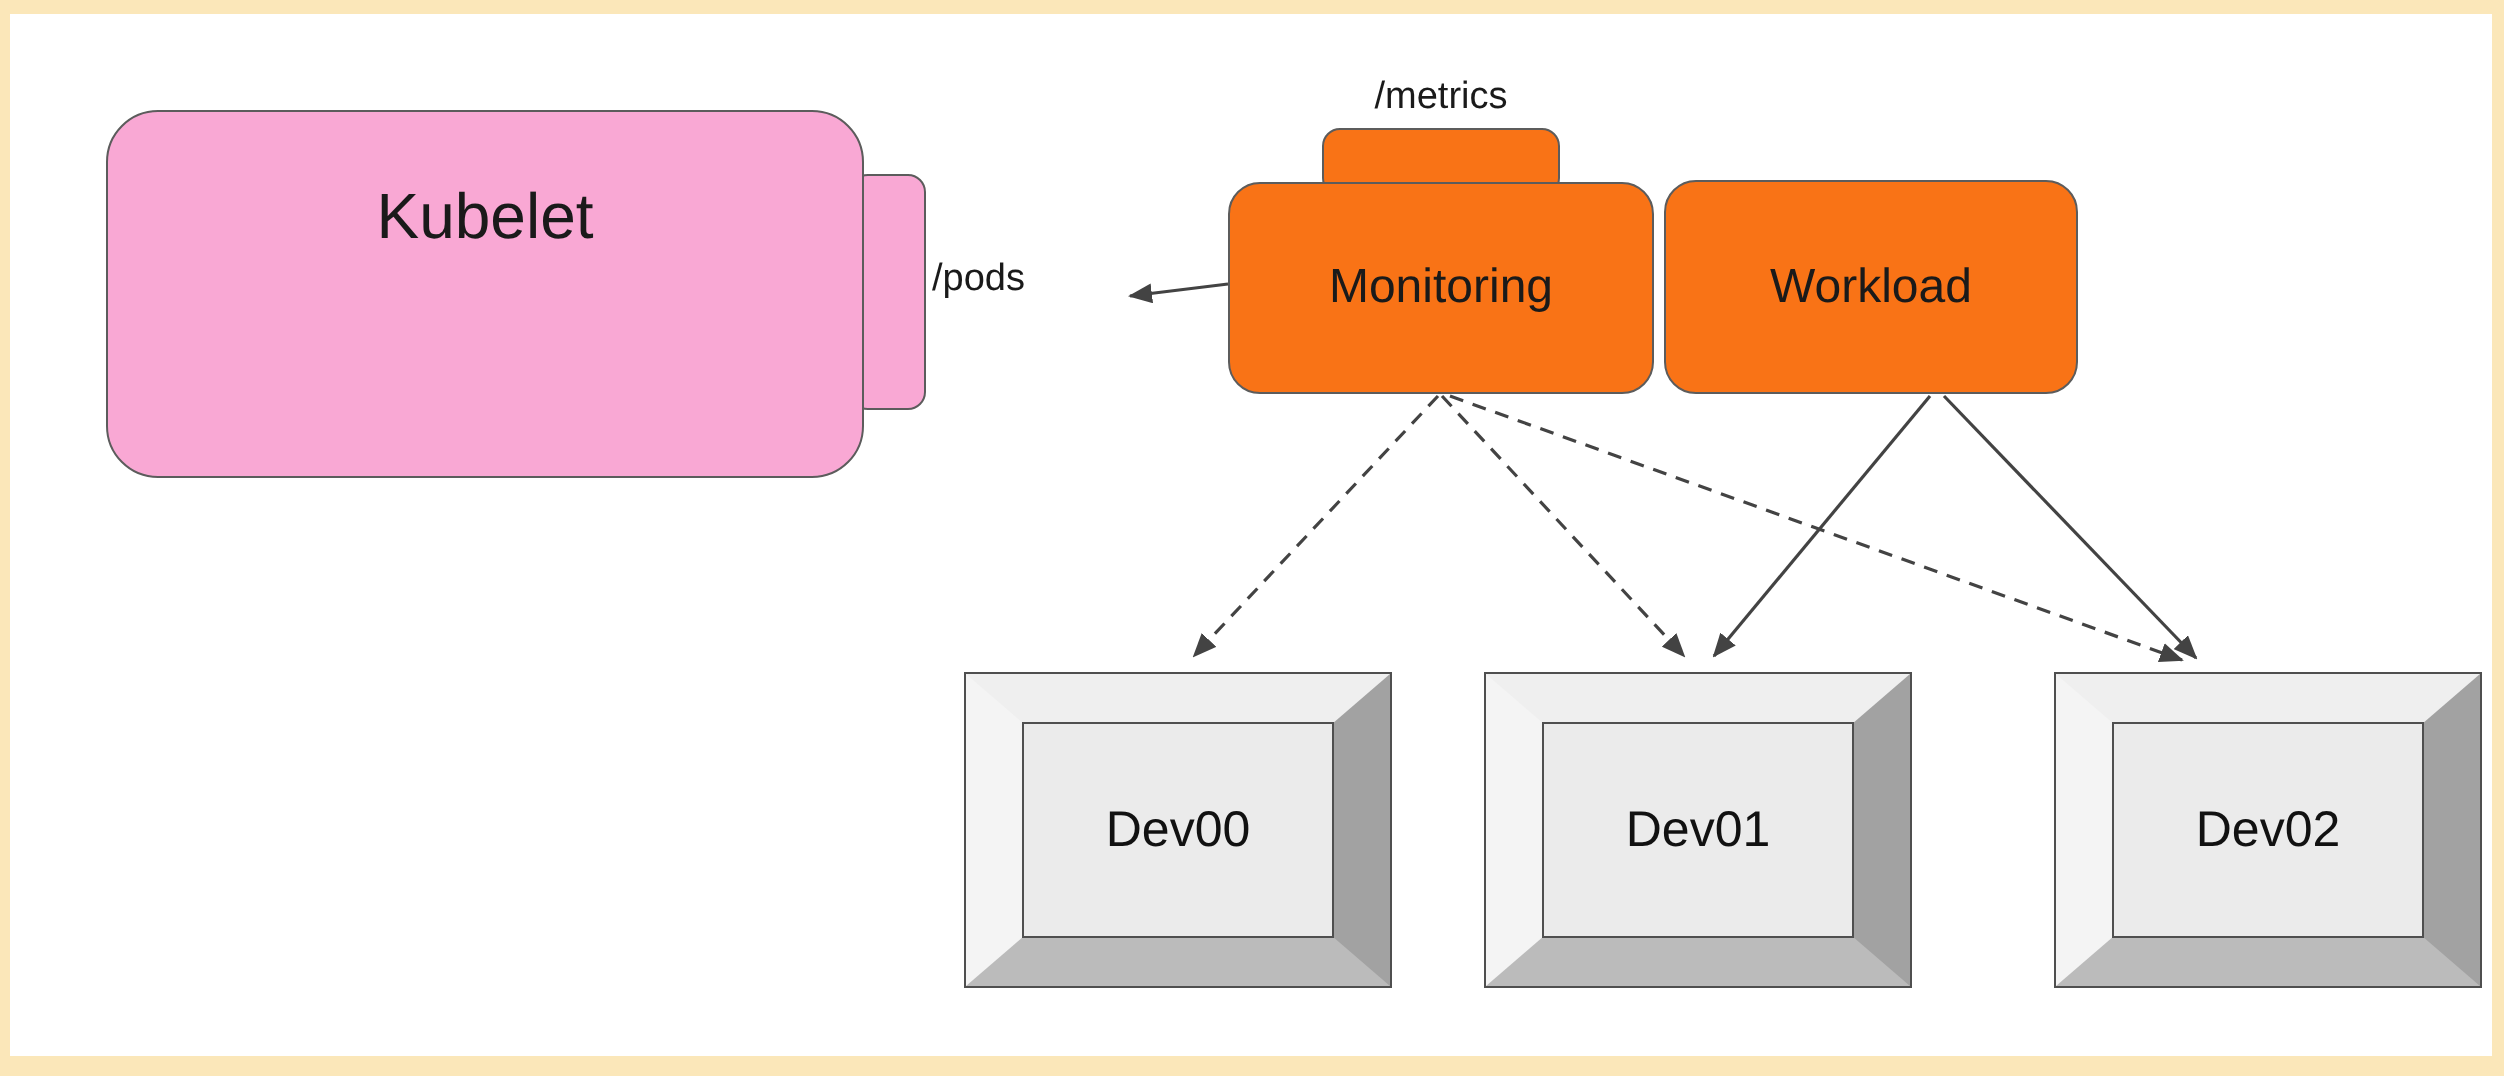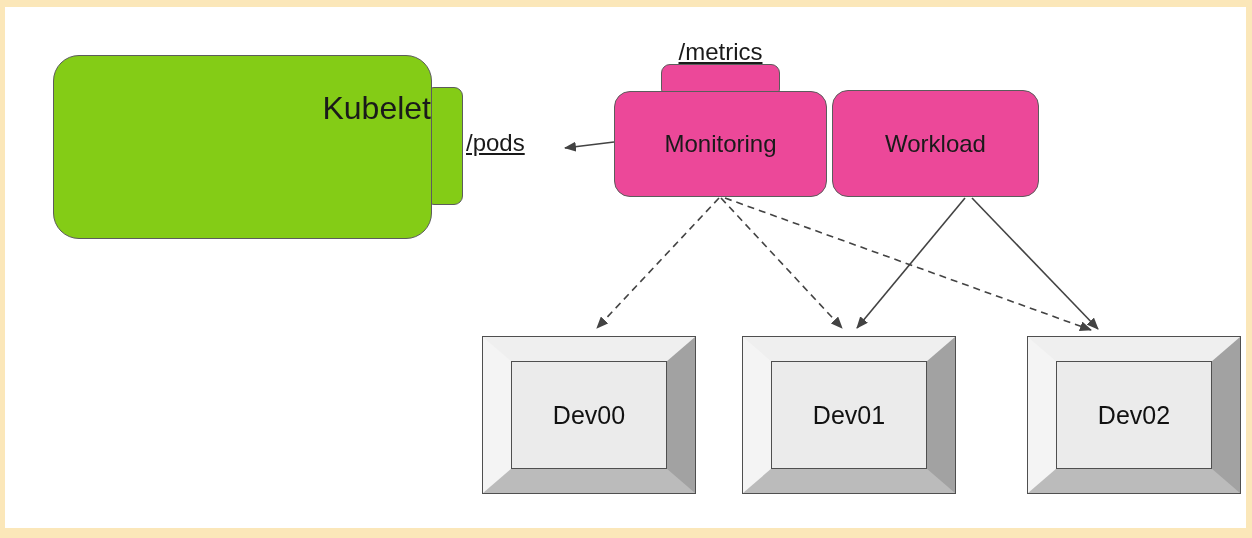--- a/index.html
+++ b/index.html
@@ -23,22 +23,22 @@
   }
   .node {
     position: absolute;
     box-sizing: border-box;
     border: 1.5px solid #5c5c5c;
     display: flex;
     align-items: center;
     justify-content: center;
     text-align: center;
   }
-  .purple { background: #84cc16; justify-content: flex-end; }
-  .blue   { background: #ec4899; }
+  .purple { background: #f9a8d4; }
+  .blue   { background: #f97316; }
 
   .kubelet-main {
     left: 53px; top: 55px; width: 379px; height: 184px;
     border-radius: 26px;
     z-index: 2;
     align-items: flex-start;
     padding-top: 34px;
     font-size: 32px;
   }
   .kubelet-tab {
@@ -62,25 +62,24 @@
     left: 832px; top: 90px; width: 207px; height: 107px;
     border-radius: 16px;
     z-index: 2;
     font-size: 24px;
     line-height: 30px;
   }
   .node-line { display: block; }
 
   .endpoint-label {
     position: absolute;
-    font-size: 24px;
+    font-size: 19px;
     color: #1a1a1a;
     z-index: 3;
     white-space: nowrap;
-    text-decoration: underline;
   }
   .pods-label    { left: 466px; top: 129px; }
   .metrics-label { left: 661px; top: 38px; width: 119px; text-align: center; }
 
   .device {
     position: absolute;
     top: 337px;
     width: 212px;
     height: 156px;
     box-sizing: border-box;

